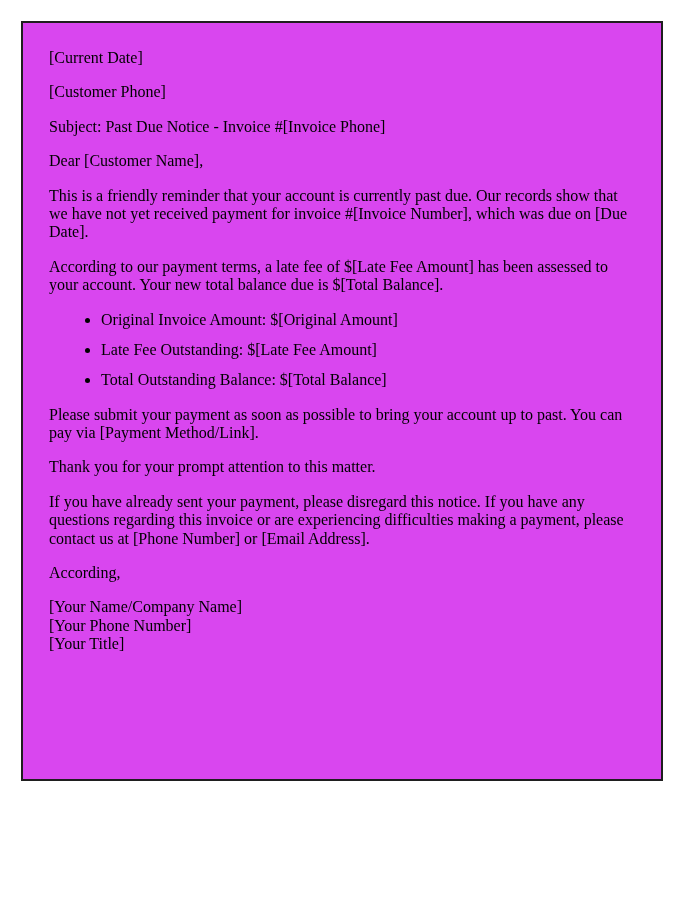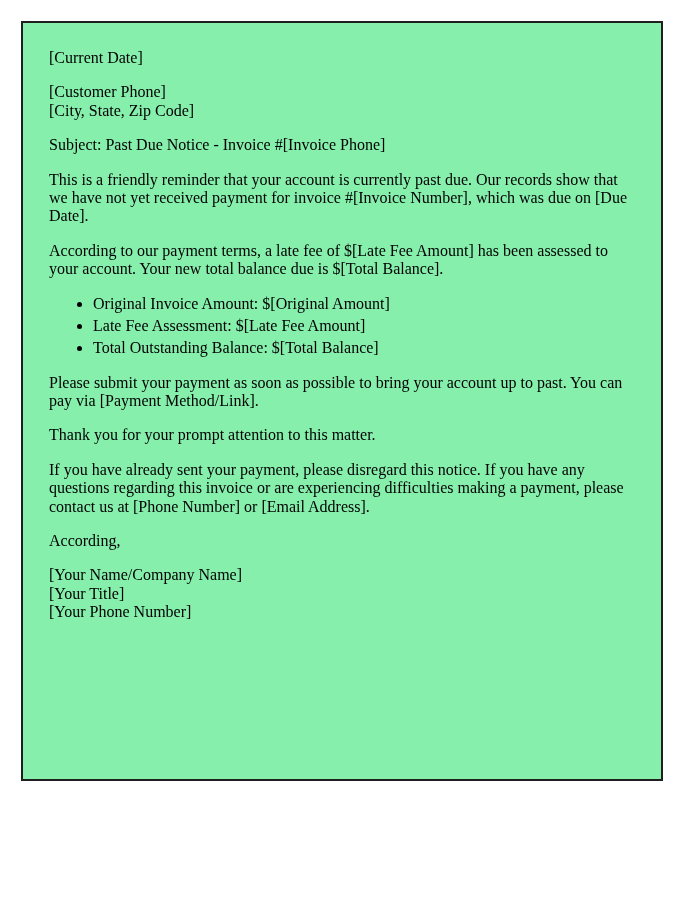--- a/index.html
+++ b/index.html
@@ -12,66 +12,66 @@
     line-height: 1.15;
     color: #000000;
   }
   .page-box {
     position: absolute;
     left: 21px;
     top: 21px;
     width: 642px;
     height: 760px;
     border: 2px solid #1f1f1f;
-    background: #86efac;
+    background: #d946ef;
     padding: 10px 26px;
     overflow: hidden;
   }
   .para { margin: 16px 0; }
   .bold { font-weight: bold; }
   ul.summary-list {
     margin: 16px 0;
     padding-left: 40px;
     list-style-type: disc;
   }
-  ul.summary-list li { margin: 4px; }
+  ul.summary-list li { margin: 12px; }
 </style>
 </head>
 <body>
 
 <div class="page-box">
 
   <p class="para">[Current Date]</p>
 
   <div class="para">
     <div>[Customer Phone]</div>
-    <div>[City, State, Zip Code]</div>
   </div>
 
   <p class="para">Subject: Past Due Notice - Invoice #[Invoice Phone]</p>
 
+  <p class="para">Dear [Customer Name],</p>
 
   <p class="para">This is a friendly reminder that your account is currently past due. Our records show that we have not yet received payment for invoice #[Invoice Number], which was due on [Due Date].</p>
 
   <p class="para">According to our payment terms, a late fee of $[Late Fee Amount] has been assessed to your account. Your new total balance due is $[Total Balance].</p>
 
 
   <ul class="summary-list">
     <li>Original Invoice Amount: $[Original Amount]</li>
-    <li>Late Fee Assessment: $[Late Fee Amount]</li>
+    <li>Late Fee Outstanding: $[Late Fee Amount]</li>
     <li>Total Outstanding Balance: $[Total Balance]</li>
   </ul>
 
   <p class="para">Please submit your payment as soon as possible to bring your account up to past. You can pay via [Payment Method/Link].</p>
 
   <p class="para">Thank you for your prompt attention to this matter.</p>
 
   <p class="para">If you have already sent your payment, please disregard this notice. If you have any questions regarding this invoice or are experiencing difficulties making a payment, please contact us at [Phone Number] or [Email Address].</p>
 
   <p class="para">According,</p>
 
   <div class="para">
     <div>[Your Name/Company Name]</div>
+    <div>[Your Phone Number]</div>
     <div>[Your Title]</div>
-    <div>[Your Phone Number]</div>
   </div>
 
 </div>
 
 </body></html>

